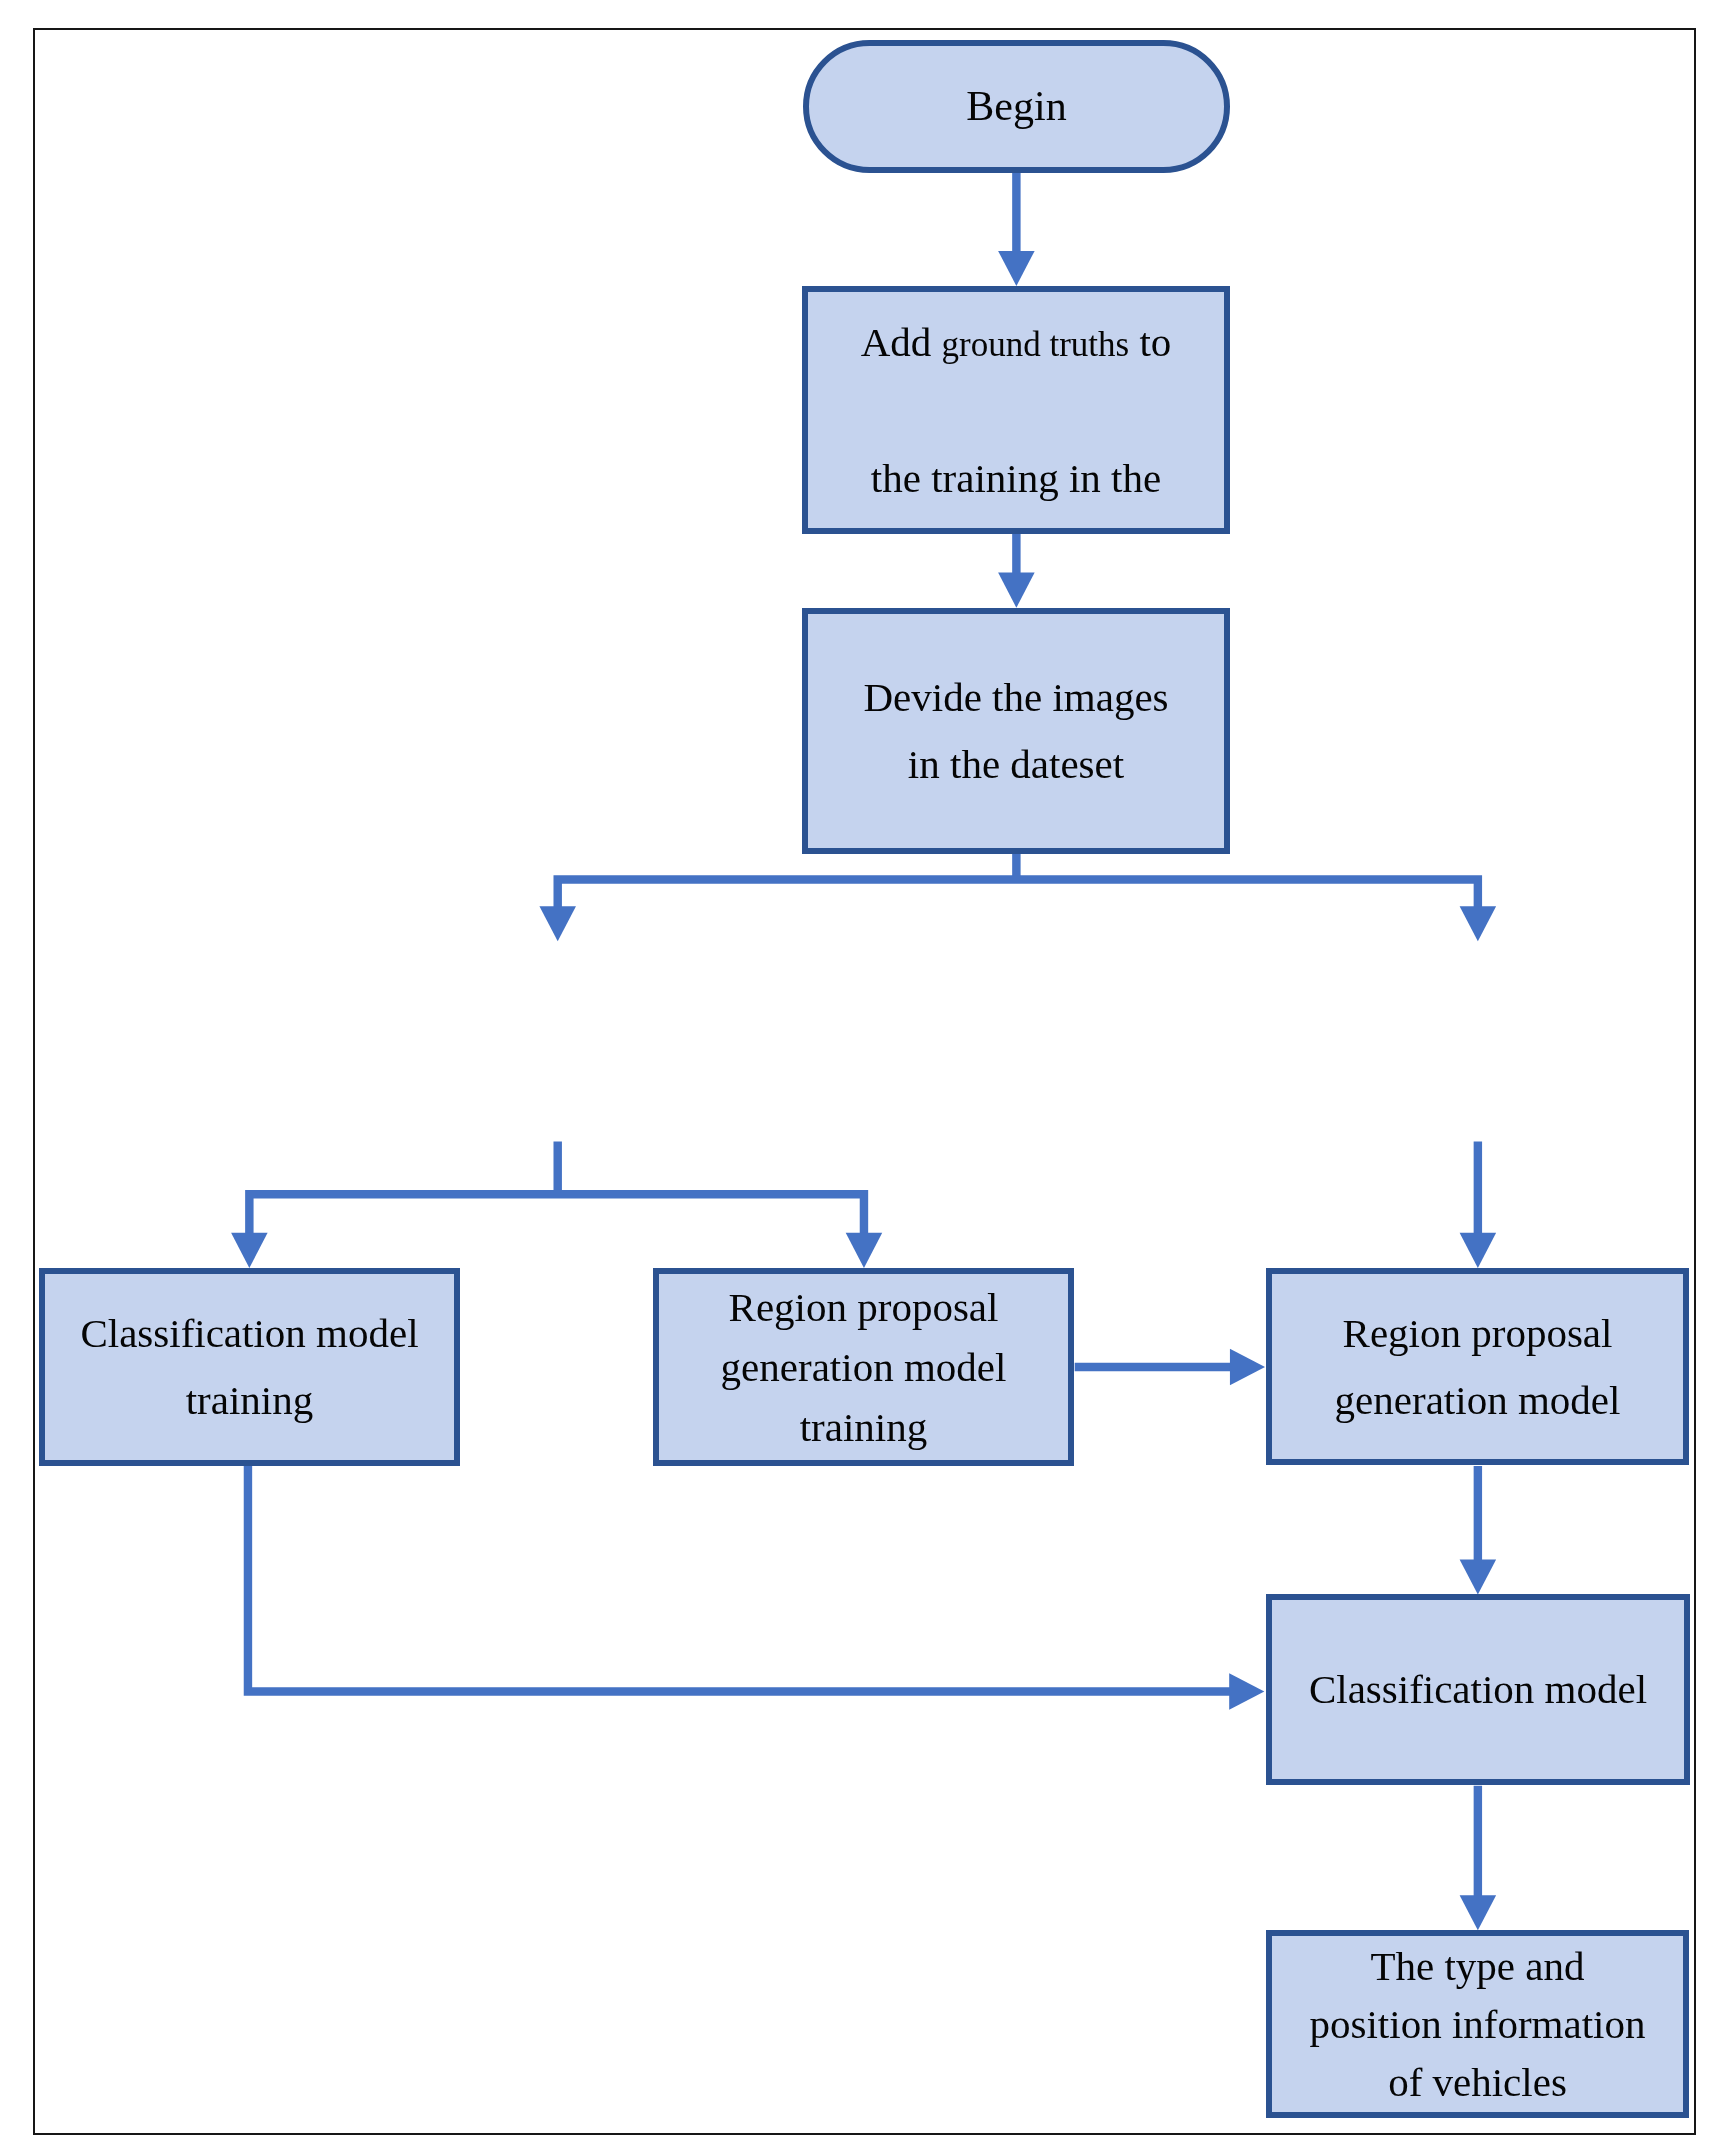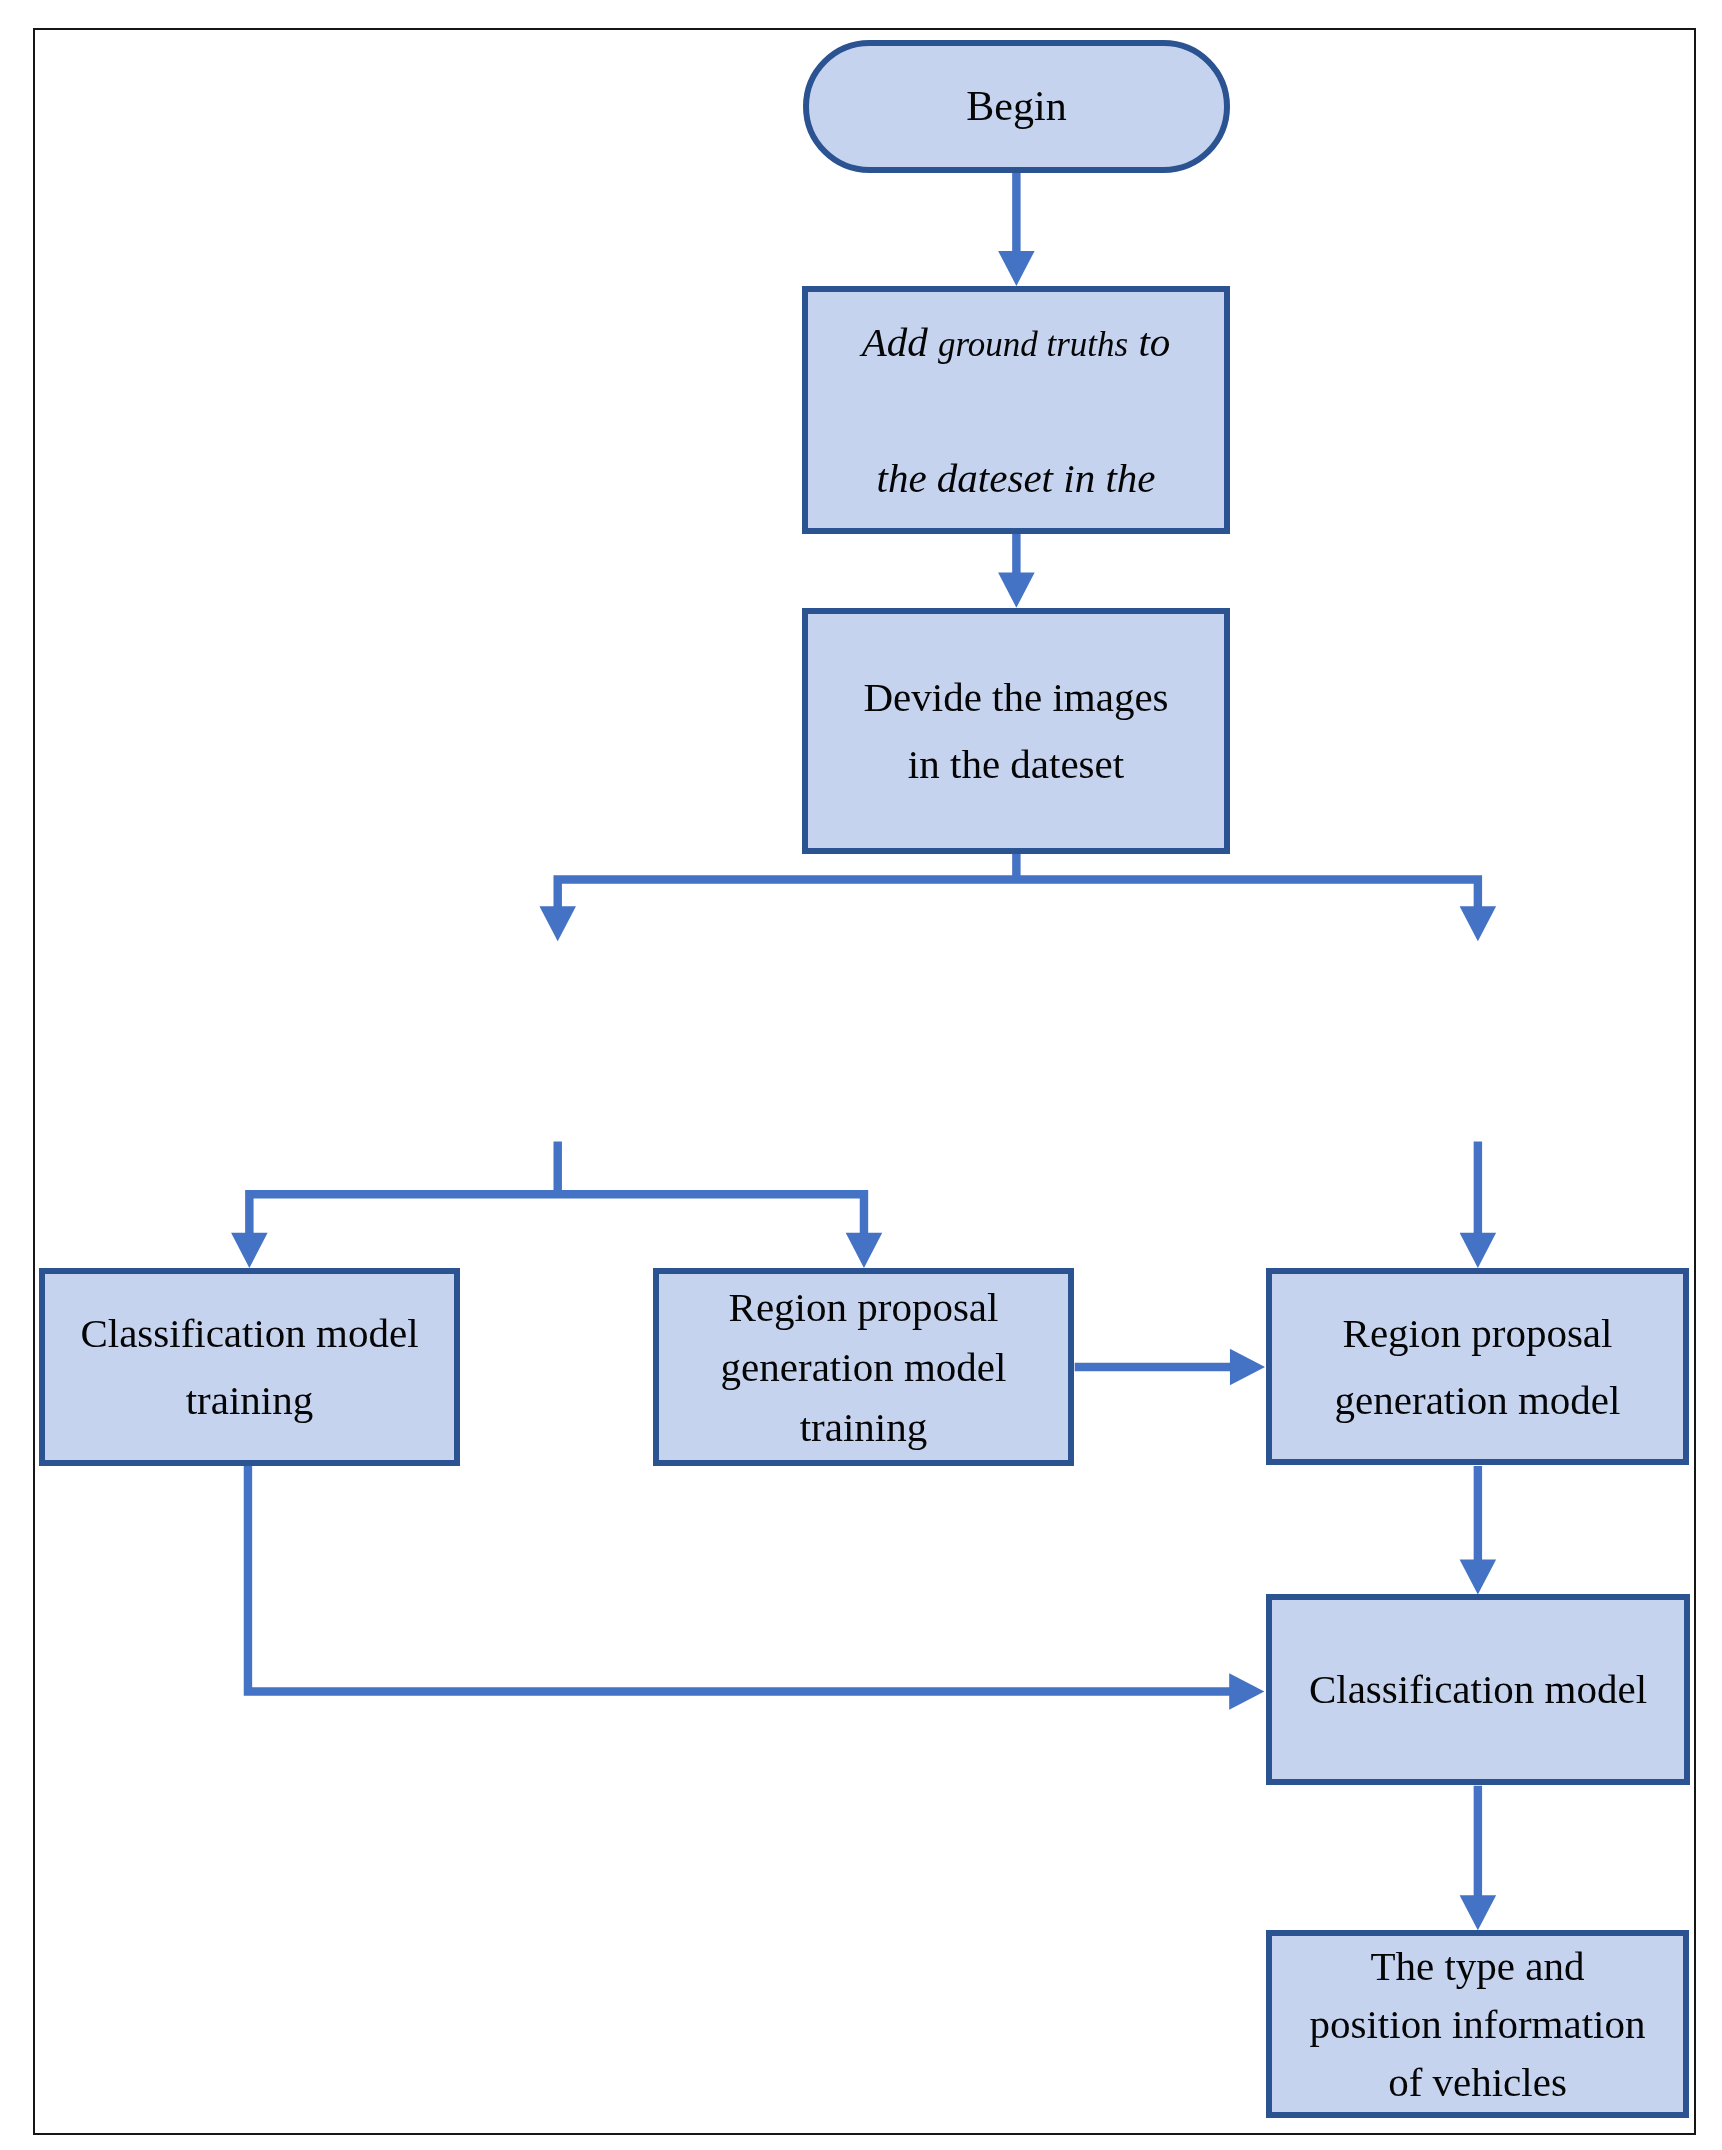--- a/index.html
+++ b/index.html
@@ -60,21 +60,21 @@
   .n-add     { left: 802px; top: 286px;  width: 428px; height: 248px; }
   .n-divide  { left: 802px; top: 608px;  width: 428px; height: 246px; }
   .n-train   { left: 348px;  top: 941px; width: 420px; height: 200px; }
   .n-test    { left: 1266px; top: 941px; width: 423px; height: 200px; }
   .n-cmt     { left: 39px;   top: 1268px; width: 421px; height: 198px; }
   .n-rpgmt   { left: 653px;  top: 1268px; width: 421px; height: 198px; }
   .n-rpgm    { left: 1266px; top: 1268px; width: 423px; height: 197px; }
   .n-cm      { left: 1266px; top: 1594px; width: 424px; height: 191px; }
   .n-output  { left: 1266px; top: 1930px; width: 423px; height: 188px; }
   
-  .mixed-line { display: block; font-style: italic; }
+  .mixed-line { display: block; }
   .small-frag { font-size: 35px; }
 </style>
 </head>
 <body>
 
 <div class="stage">
 
   <div class="figure-border"></div>
 
   <svg class="connectors" viewBox="0 0 2453 3062" xmlns="http://www.w3.org/2000/svg">
@@ -113,21 +113,21 @@
     </g>
   </svg>
 
   <div class="node stadium n-begin">
     <span class="node-label">Begin</span>
   </div>
 
   <div class="node n-add">
     <span class="node-label">
       <span class="mixed-line"><span>Add</span> <span class="small-frag">ground truths</span> <span>to</span></span>
-      <span class="mixed-line">the dateset in the</span>
+      <span class="mixed-line">the training in the</span>
     </span>
   </div>
 
   <div class="node n-divide">
     <span class="node-label">Devide the images
 in the dateset</span>
   </div>
 
 
 

